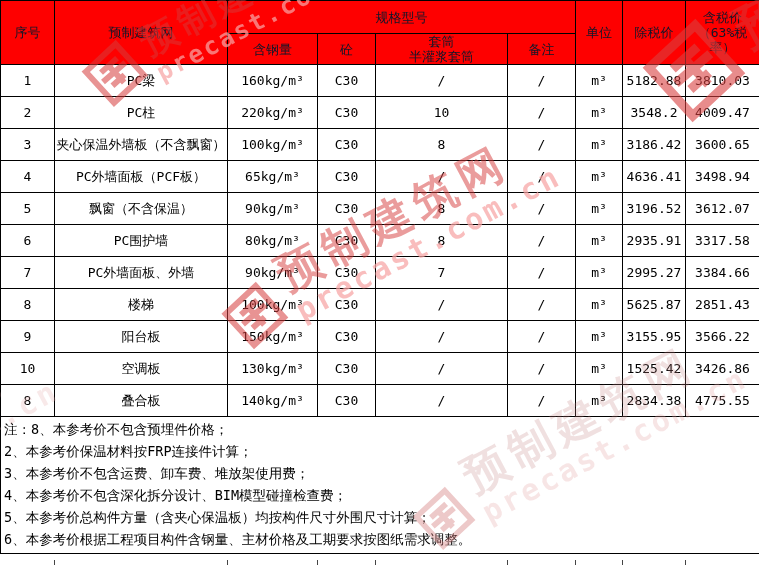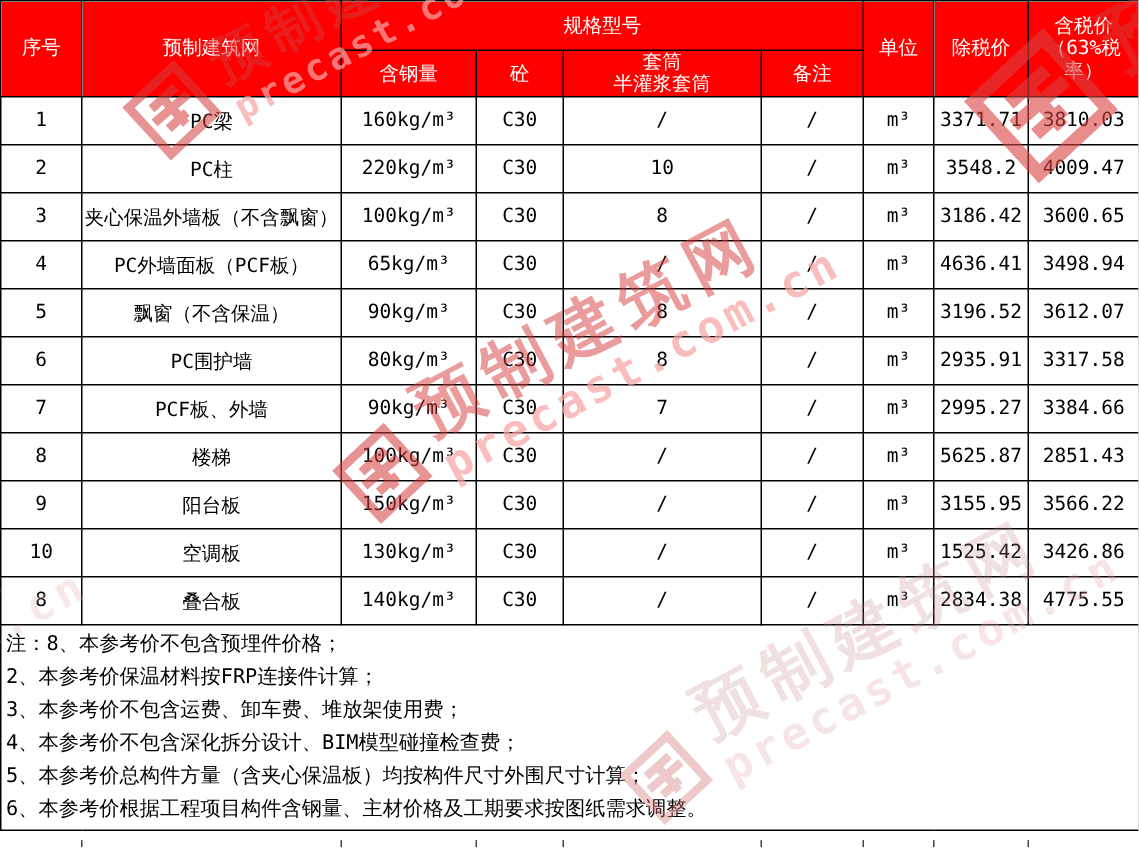--- a/index.html
+++ b/index.html
@@ -8,21 +8,21 @@
     font-family:"DejaVu Sans Mono","DejaVu Sans","Liberation Sans",sans-serif;
   }
   table.price-table{
     position:absolute;top:0;left:0;width:759px;
     border-collapse:collapse;table-layout:fixed;
   }
   .price-table th,.price-table td{
     border:1px solid #000;text-align:center;vertical-align:middle;
     padding:0;overflow:hidden;font-size:13px;color:#000;font-weight:normal;
   }
-  .price-table thead th{background:#fe0000;color:#ffffff;line-height:15px;}
+  .price-table thead th{background:#fe0000;color:#0f172a;line-height:15px;}
   .price-table thead tr.h1{height:33px;}
   .price-table thead tr.h2{height:31px;}
   .price-table tbody tr{height:32px;}
   .price-table td.notes-cell{height:135px;text-align:left;vertical-align:top;padding:1px 2px 0 3px;}
   .note-line{font-size:13.5px;line-height:22px;white-space:nowrap;color:#000;}
   
   .bottom-ticks{position:absolute;left:0;top:560px;width:759px;height:5px;pointer-events:none;}
   .bottom-ticks span{position:absolute;top:0;width:1px;height:5px;background:#444;}
   
   .watermarks{position:absolute;inset:0;overflow:hidden;pointer-events:none;}
@@ -86,21 +86,21 @@
     </thead>
     <tbody>
         <tr>
           <td>1</td>
           <td>PC梁</td>
           <td>160kg/m³</td>
           <td>C30</td>
           <td>/</td>
           <td>/</td>
           <td>m³</td>
-          <td>3371.71</td>
+          <td>5182.88</td>
           <td>3810.03</td>
         </tr>
         <tr>
           <td>2</td>
           <td>PC柱</td>
           <td>220kg/m³</td>
           <td>C30</td>
           <td>10</td>
           <td>/</td>
           <td>m³</td>
@@ -146,21 +146,21 @@
           <td>80kg/m³</td>
           <td>C30</td>
           <td>8</td>
           <td>/</td>
           <td>m³</td>
           <td>2935.91</td>
           <td>3317.58</td>
         </tr>
         <tr>
           <td>7</td>
-          <td>PCF板、外墙</td>
+          <td>PC外墙面板、外墙</td>
           <td>90kg/m³</td>
           <td>C30</td>
           <td>7</td>
           <td>/</td>
           <td>m³</td>
           <td>2995.27</td>
           <td>3384.66</td>
         </tr>
         <tr>
           <td>8</td>

